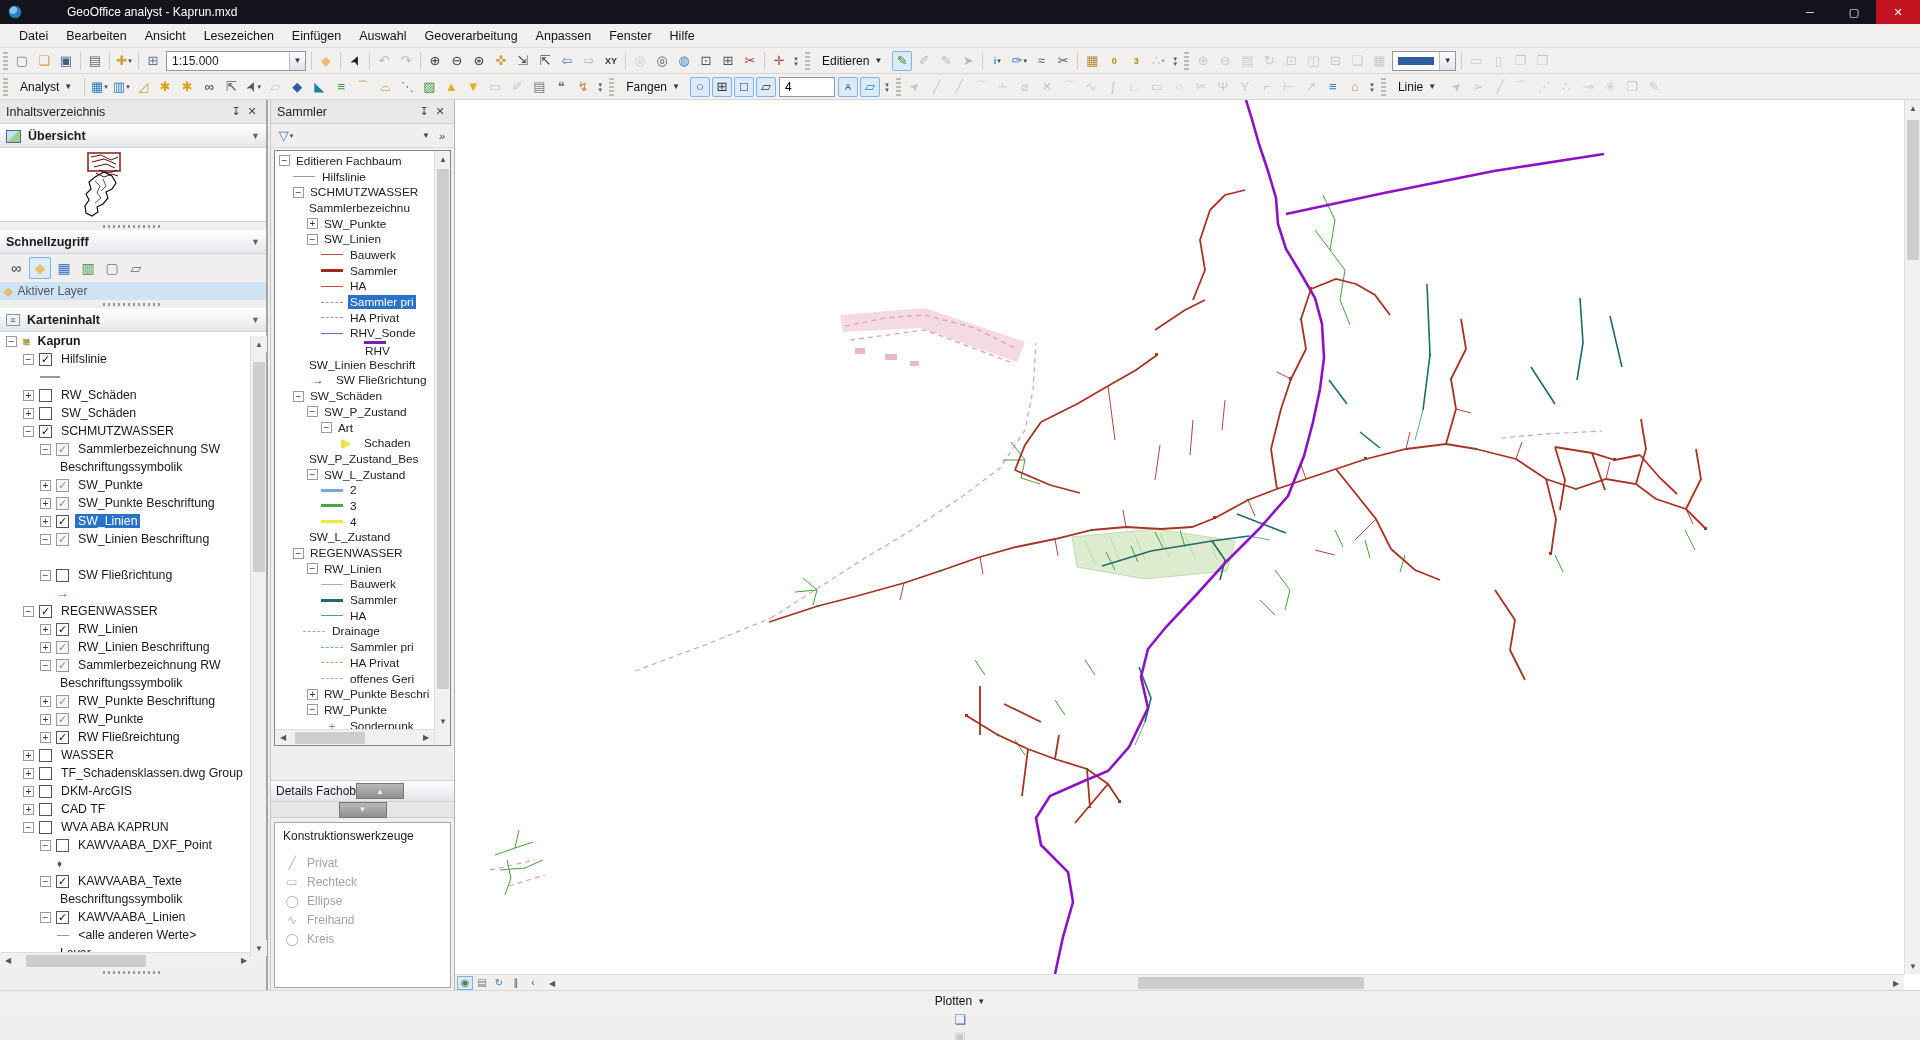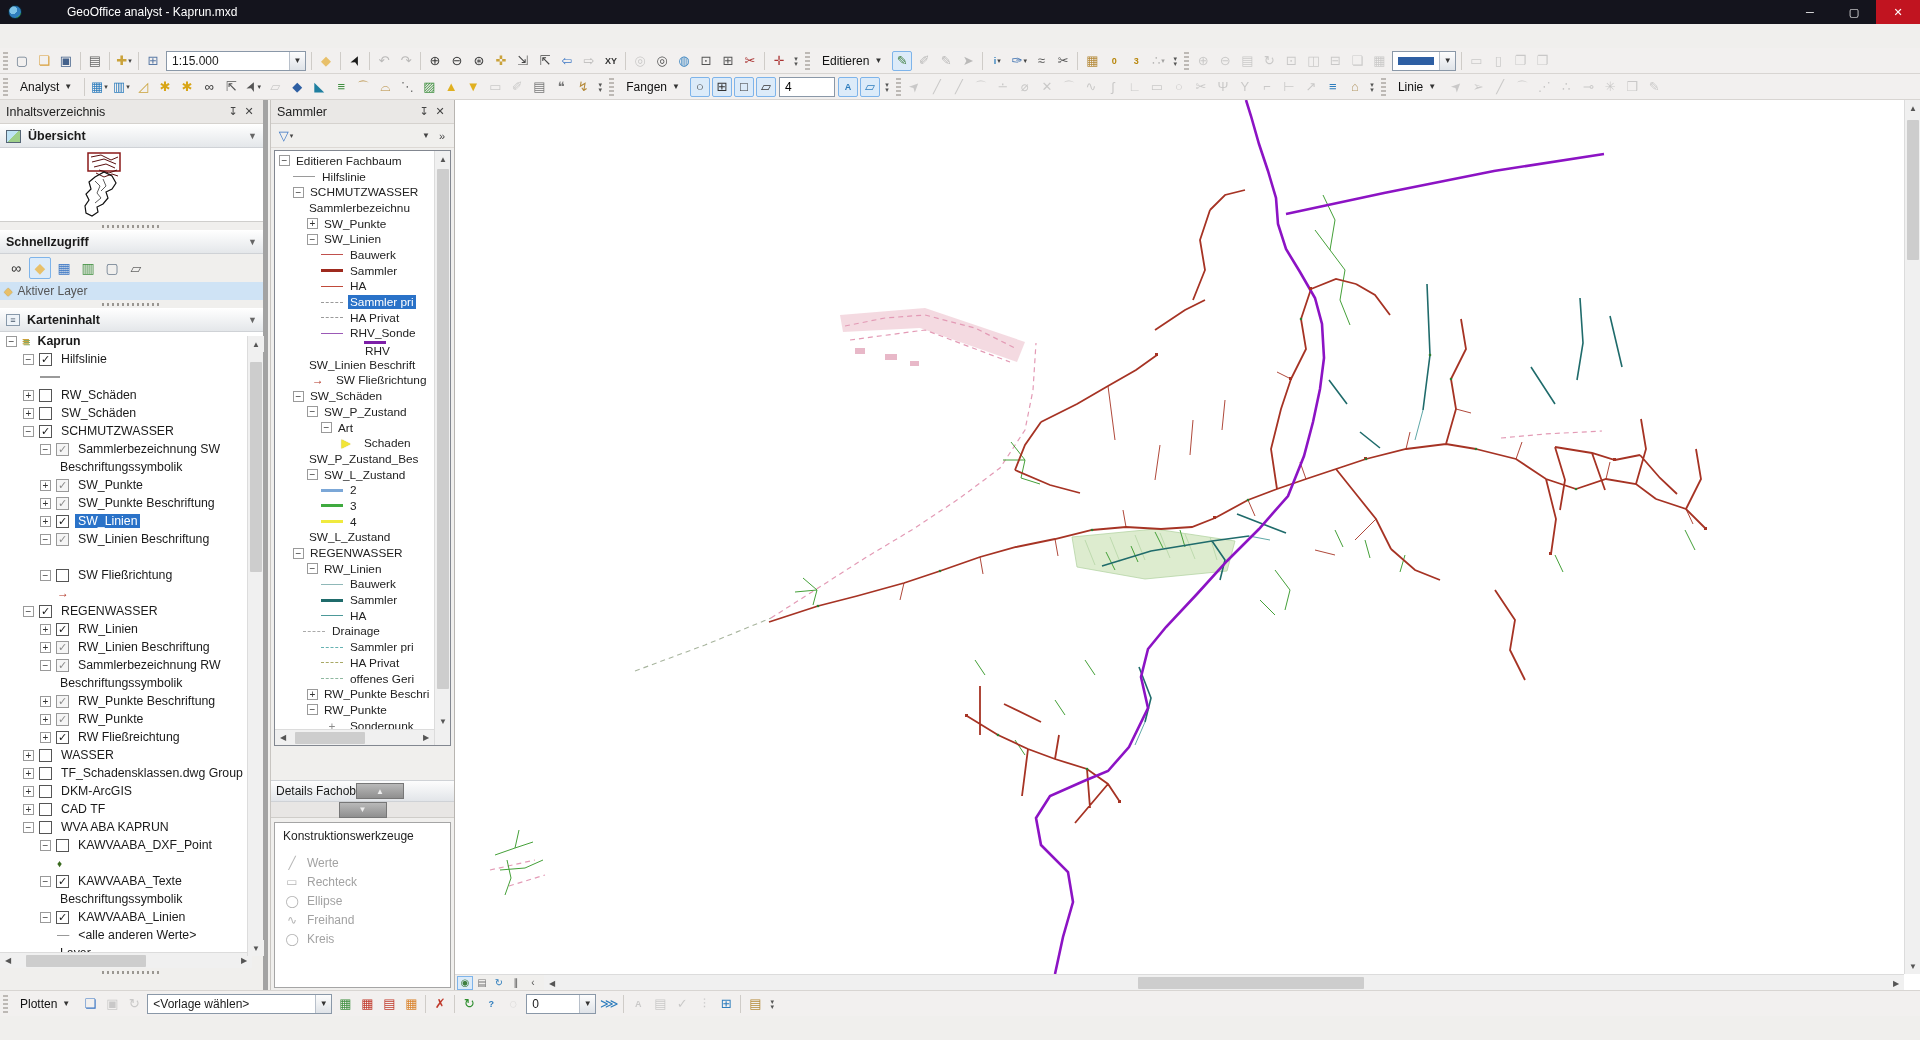--- a/index.html
+++ b/index.html
@@ -34,21 +34,21 @@
   .combo .val{flex:1;padding:0 5px;font-size:12px;white-space:nowrap;overflow:hidden;}
   .combo .cbtn{width:16px;height:100%;background:linear-gradient(#fdfdfd,#dfe3e8);border-left:1px solid #b8c0ca;display:flex;align-items:center;justify-content:center;font-size:8px;color:#333;}
   .combo .bluebar{flex:1;height:8px;margin:0 5px;background:#2e5fa3;}
   .tbinput{height:20px;border:1px solid #8a98a8;padding:0 5px;font-size:12px;margin:0 2px;}
   .ovf{width:12px;height:20px;display:flex;flex-direction:column;align-items:center;justify-content:center;font-size:7px;color:#555;line-height:5px;}
 
   
   .main{position:absolute;left:0;top:100px;width:1920px;height:890px;}
 
   
-  .toc{position:absolute;left:0;top:0;width:268px;height:890px;background:#f0efed;border-right:5px solid #a3a3a3;}
+  .toc{position:absolute;left:0;top:0;width:268px;height:890px;background:#f0efed;border-right:2px solid #a3a3a3;}
   .paneltitle{height:24px;display:flex;align-items:center;padding:0 6px;background:#eae8e6;border-bottom:1px solid #d5d2ce;font-size:12.5px;color:#222;}
   .paneltitle .sp{flex:1;}
   .pbtn{width:16px;height:16px;display:flex;align-items:center;justify-content:center;font-size:11px;color:#444;}
   .sechdr{height:24px;display:flex;align-items:center;padding:0 6px;background:linear-gradient(#fefefe,#e4e7ea);border-bottom:1px solid #cfd2d6;border-top:1px solid #fff;font-weight:bold;font-size:12.5px;}
   .sechdr .chev{margin-left:auto;font-size:9px;color:#666;font-weight:normal;}
   .sechdr .shicon{width:15px;height:13px;margin-right:7px;border:1px solid #567;background:linear-gradient(135deg,#bfe3f5 0 50%,#9fd08a 50%);}
   .sechdr .lsticon{width:14px;height:12px;margin-right:7px;color:#456;border:1px solid #89a;font-size:9px;line-height:10px;text-align:center;background:#eef3f8;}
   .ovbox{height:74px;background:#fff;border-bottom:1px solid #cfcecc;position:relative;}
   .splitdots{height:8px;background:#f0efed;position:relative;}
   .splitdots:after{content:"";position:absolute;left:50%;top:3px;width:60px;height:3px;margin-left:-30px;background:repeating-linear-gradient(to right,#9a9792 0 2px,transparent 2px 5px);}
@@ -107,39 +107,51 @@
   .map-vscroll{position:absolute;right:0;top:0;width:16px;height:874px;background:#f0f0f0;border-left:1px solid #dcdcdc;}
   .map-vscroll .sthumb{position:absolute;left:2px;width:12px;top:20px;height:140px;}
   .mapbottom{position:absolute;left:0;bottom:0;width:1449px;height:16px;display:flex;background:#f0f0f0;border-top:1px solid #dcdcdc;}
   .viewbtns{display:flex;align-items:center;background:#f0efed;padding:0 2px;}
   .vbtn{width:16px;height:14px;display:flex;align-items:center;justify-content:center;font-size:10px;margin-right:1px;border:1px solid transparent;}
   .vbtn.act{border-color:#7eb4ea;background:#dcebf9;}
   .maphtrack{position:relative;flex:1;height:16px;}
   .maphtrack .sthumb{position:absolute;top:2px;height:12px;left:594px;width:226px;}
 
   
-  .plotbar{position:absolute;left:0;top:990px;width:1920px;height:26px;background:#f2f0ef;border-top:1px solid #d8d5d2;display:flex;align-items:center;}
+  .plotbar{position:absolute;left:0;top:990px;width:1920px;height:26px;background:#f2f0ef;border-top:1px solid #d8d5d2;display:flex;align-items:center;flex-direction:column;}
   .statusbar{position:absolute;left:0;top:1016px;width:1920px;height:24px;background:#f0efed;border-top:1px solid #dcd9d5;display:flex;align-items:center;}
   .coords{margin-left:auto;padding-right:118px;font-size:11.5px;color:#222;}
 </style>
 </head>
 <body>
 
 <div id="app">
 
   <div class="titlebar">
     <span class="appicon"></span>
     <span class="wtitle">GeoOffice analyst - Kaprun.mxd</span>
     <div class="wincontrols">
       <span class="wbtn">─</span>
       <span class="wbtn">▢</span>
       <span class="wbtn close">✕</span>
     </div>
   </div>
 
+  <div class="menubar" id="menubar">
+      <span class="menuitem">Datei</span>
+      <span class="menuitem">Bearbeiten</span>
+      <span class="menuitem">Ansicht</span>
+      <span class="menuitem">Lesezeichen</span>
+      <span class="menuitem">Einfügen</span>
+      <span class="menuitem">Auswahl</span>
+      <span class="menuitem">Geoverarbeitung</span>
+      <span class="menuitem">Anpassen</span>
+      <span class="menuitem">Fenster</span>
+      <span class="menuitem">Hilfe</span>
+    </div>
 
   <div class="toolbar" id="toolbar1">
       <div class="grip"></div>
       <span class="tbi">
         <span style="color: rgb(107, 123, 141); display: inline-block;">▢</span>
       </span>
       <span class="tbi">
         <span style="color: rgb(217, 160, 60); display: inline-block;">❏</span>
       </span>
       <span class="tbi">
@@ -937,21 +949,21 @@
         <span class="tabbtn">▲</span>
       </div>
       <div class="detailsbtnrow">
         <span class="tabbtn">▼</span>
       </div>
       <div class="konstbox">
         <div class="konsttitle">Konstruktionswerkzeuge</div>
         <div id="ktools">
             <div class="ktool">
               <span class="kicon">╱</span>
-              <span>Werte</span>
+              <span>Privat</span>
             </div>
             <div class="ktool">
               <span class="kicon">▭</span>
               <span>Rechteck</span>
             </div>
             <div class="ktool">
               <span class="kicon">◯</span>
               <span>Ellipse</span>
             </div>
             <div class="ktool">

